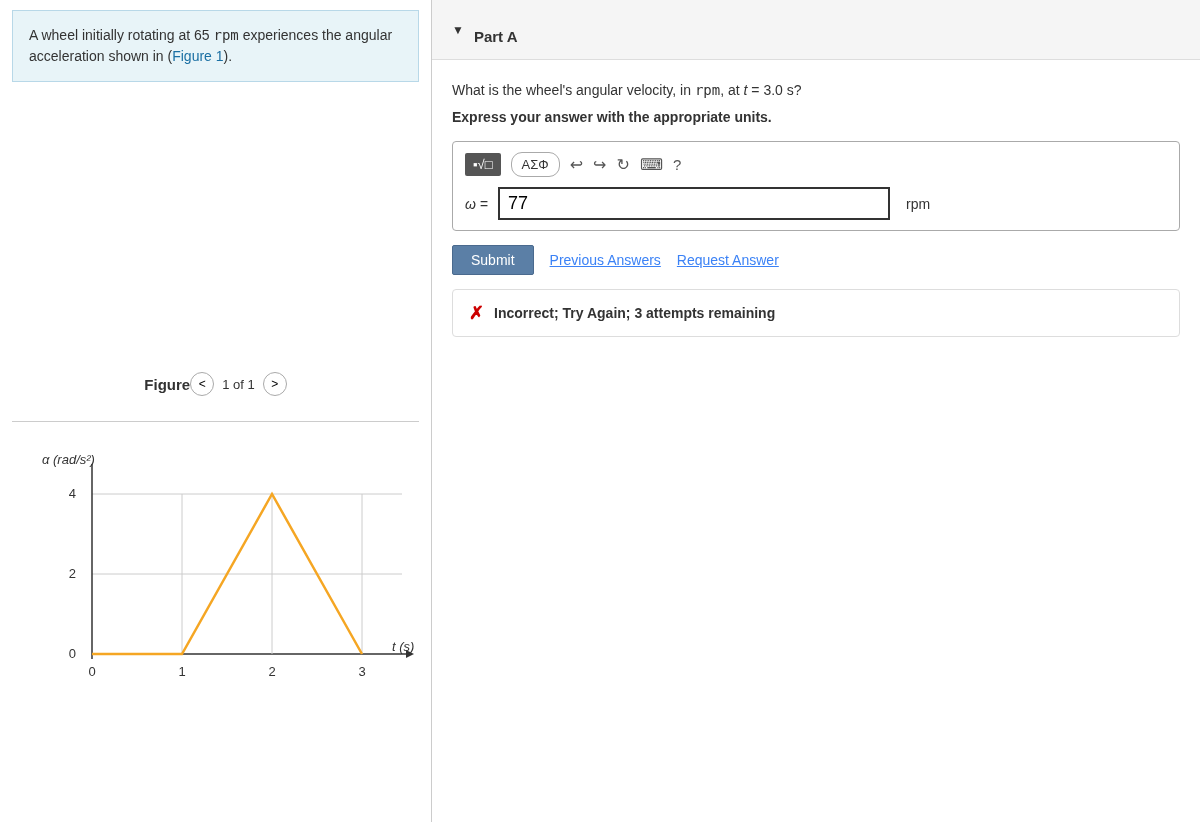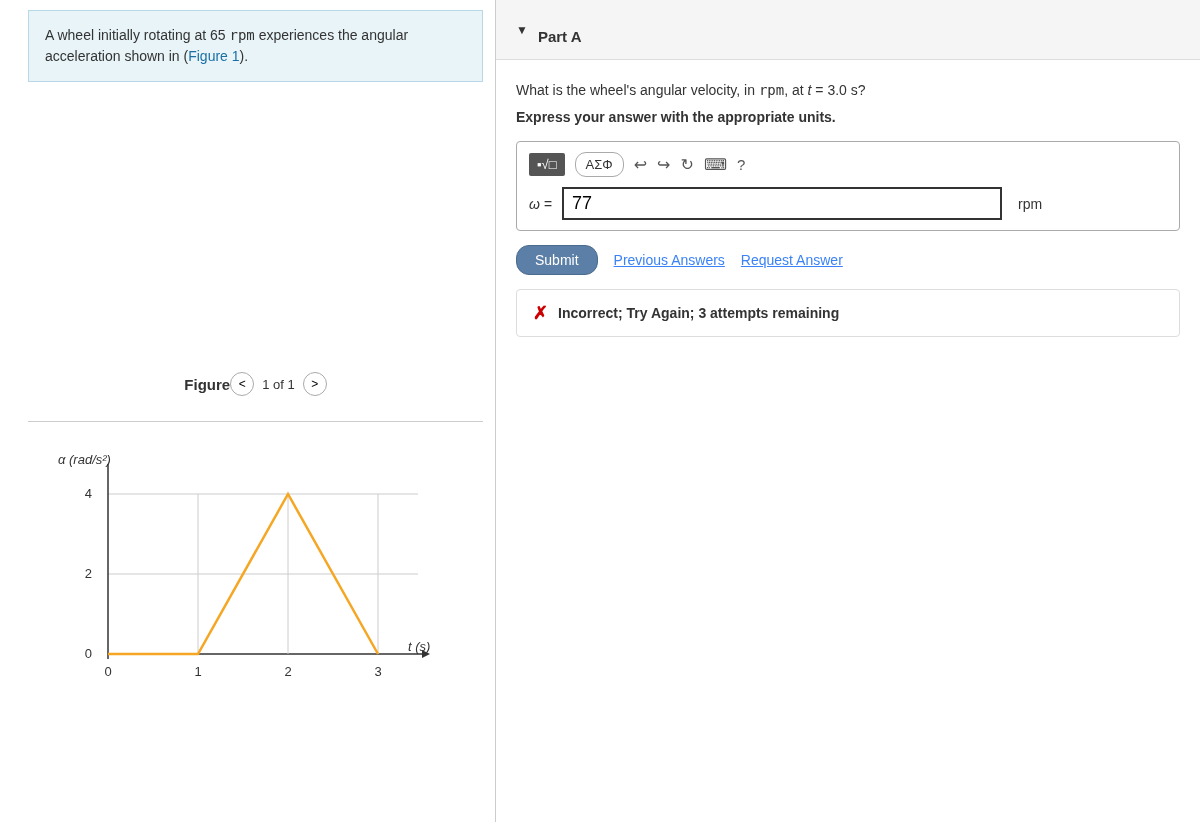--- a/index.html
+++ b/index.html
@@ -1,25 +1,24 @@
 <!DOCTYPE html>
 <html><head>
   <meta charset="utf-8">
   <style>
     * { box-sizing: border-box; margin: 0; padding: 0; }
     body { font-family: Arial, sans-serif; font-size: 14px; background: #fff; color: #333; display: flex; width: 1200px; min-height: 822px; }
 
     
     .left-panel {
-      width: 480px;
+      width: 432px;
       min-height: 822px;
       border-right: 1px solid #ccc;
       padding: 0;
       position: relative;
-      margin-left: 16px;
     }
 
     .problem-statement {
       background: #e8f4f8;
       border: 1px solid #b8d8e8;
       padding: 14px 16px;
       margin: 10px 12px;
       font-size: 14px;
       line-height: 1.5;
     }
@@ -169,21 +168,21 @@
 
     .omega-label {
       font-style: italic;
       font-size: 14px;
     }
 
     .answer-input {
       border: 2px solid #333;
       padding: 4px 8px;
       font-size: 18px;
-      width: 440px;
+      width: 392px;
       outline: none;
     }
 
     .unit-label {
       font-size: 14px;
       margin-left: 6px;
     }
 
     .actions-row {
       display: flex;
@@ -192,21 +191,21 @@
       margin-bottom: 14px;
     }
 
     .submit-btn {
       background: #5b7fa6;
       color: #fff;
       border: 1px solid #4a6a8e;
       padding: 6px 18px;
       cursor: pointer;
       font-size: 14px;
-      border-radius: 13px;
+      border-radius: 2px;
     }
 
     .link-btn {
       color: #3b82f6;
       text-decoration: underline;
       cursor: pointer;
       font-size: 14px;
       background: none;
       border: none;
     }

